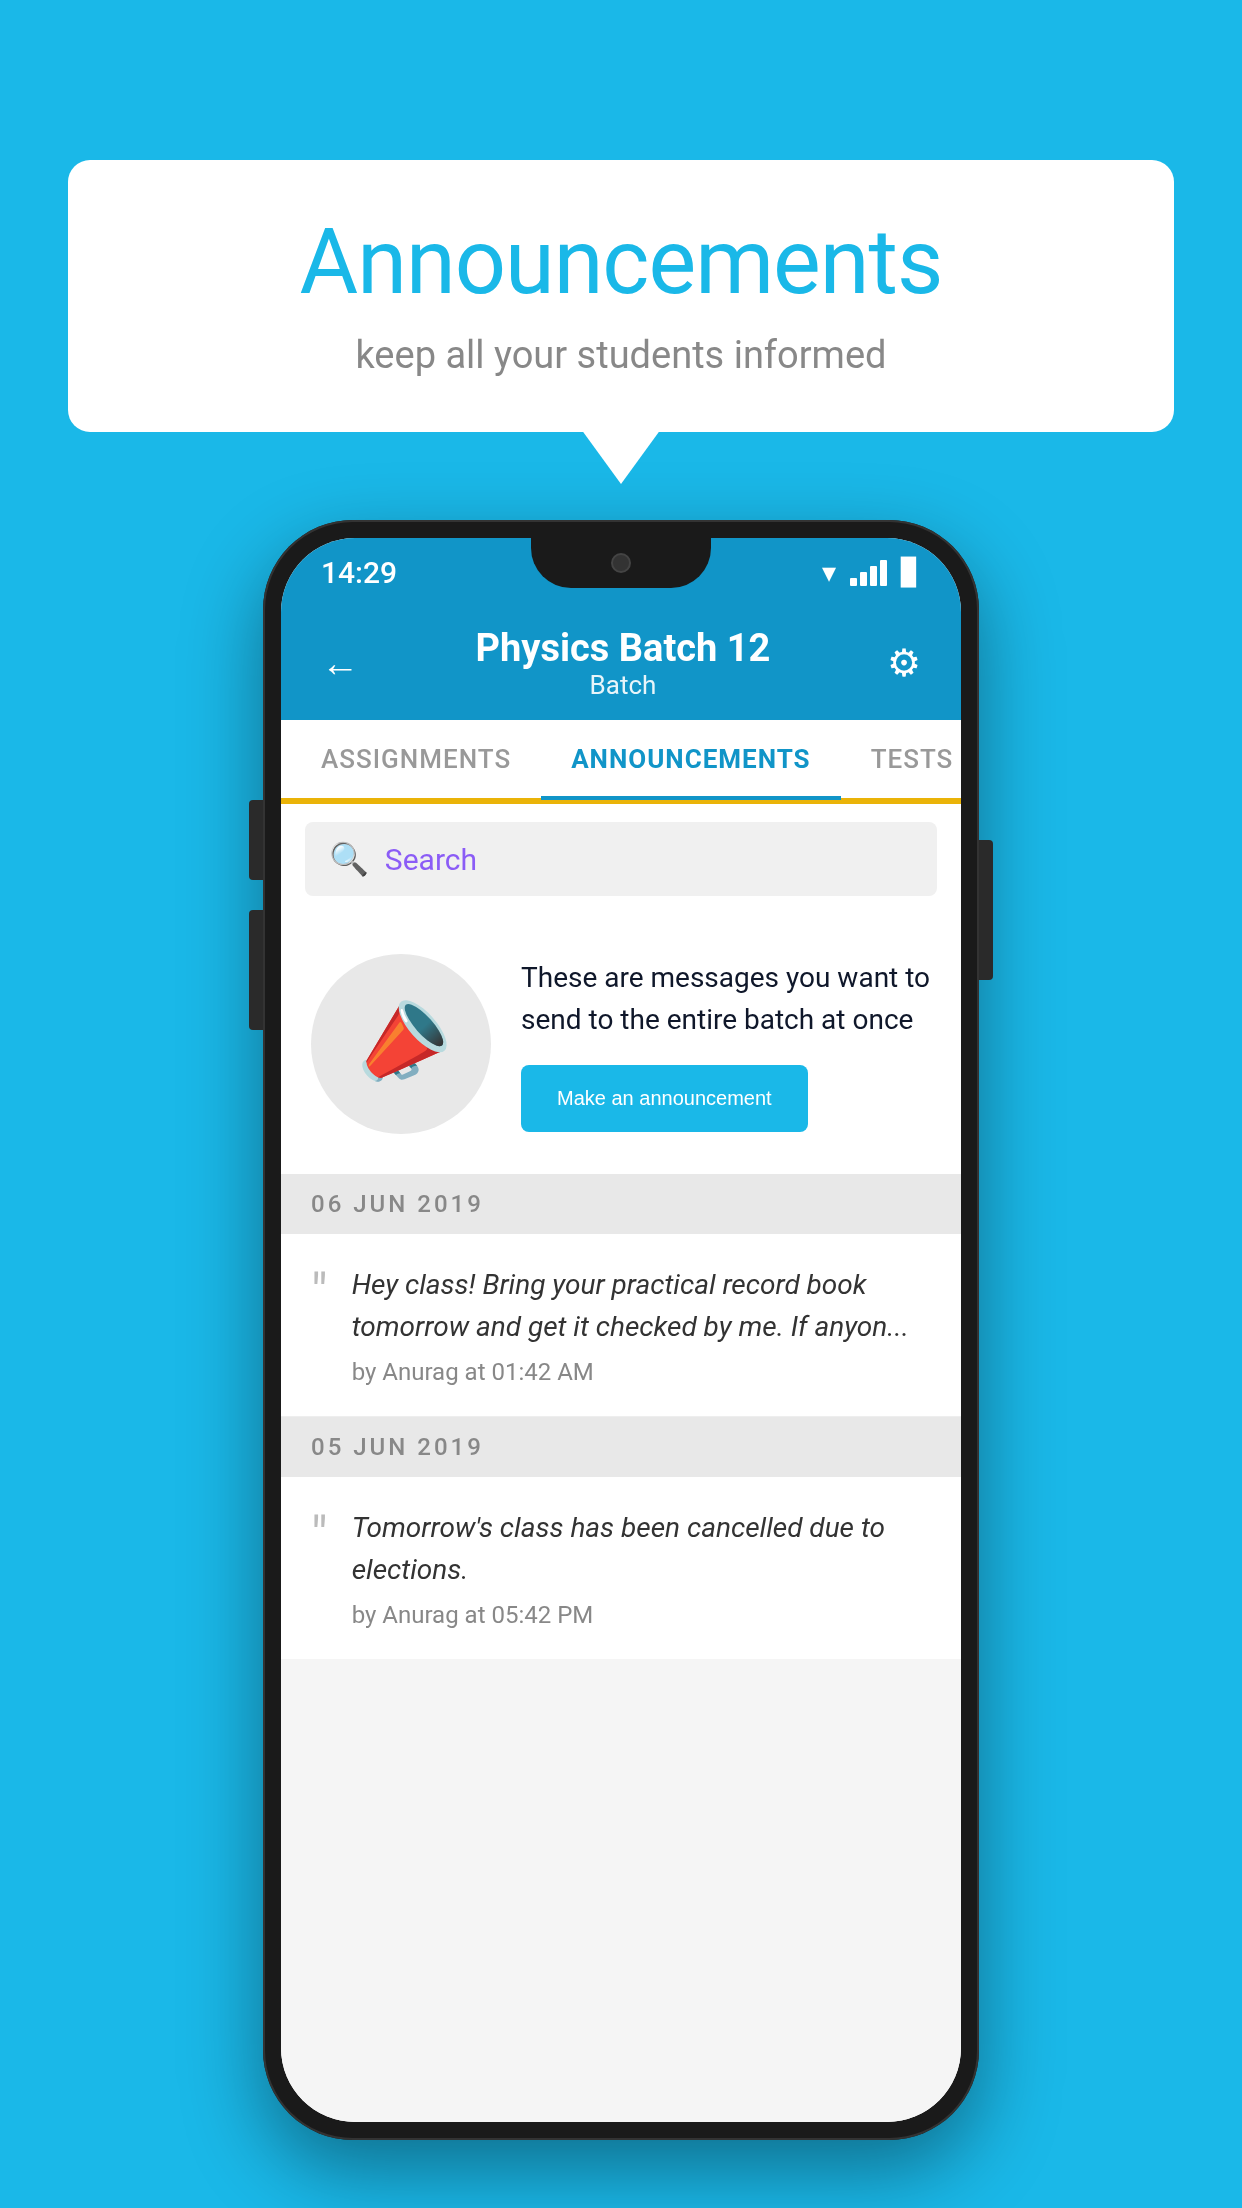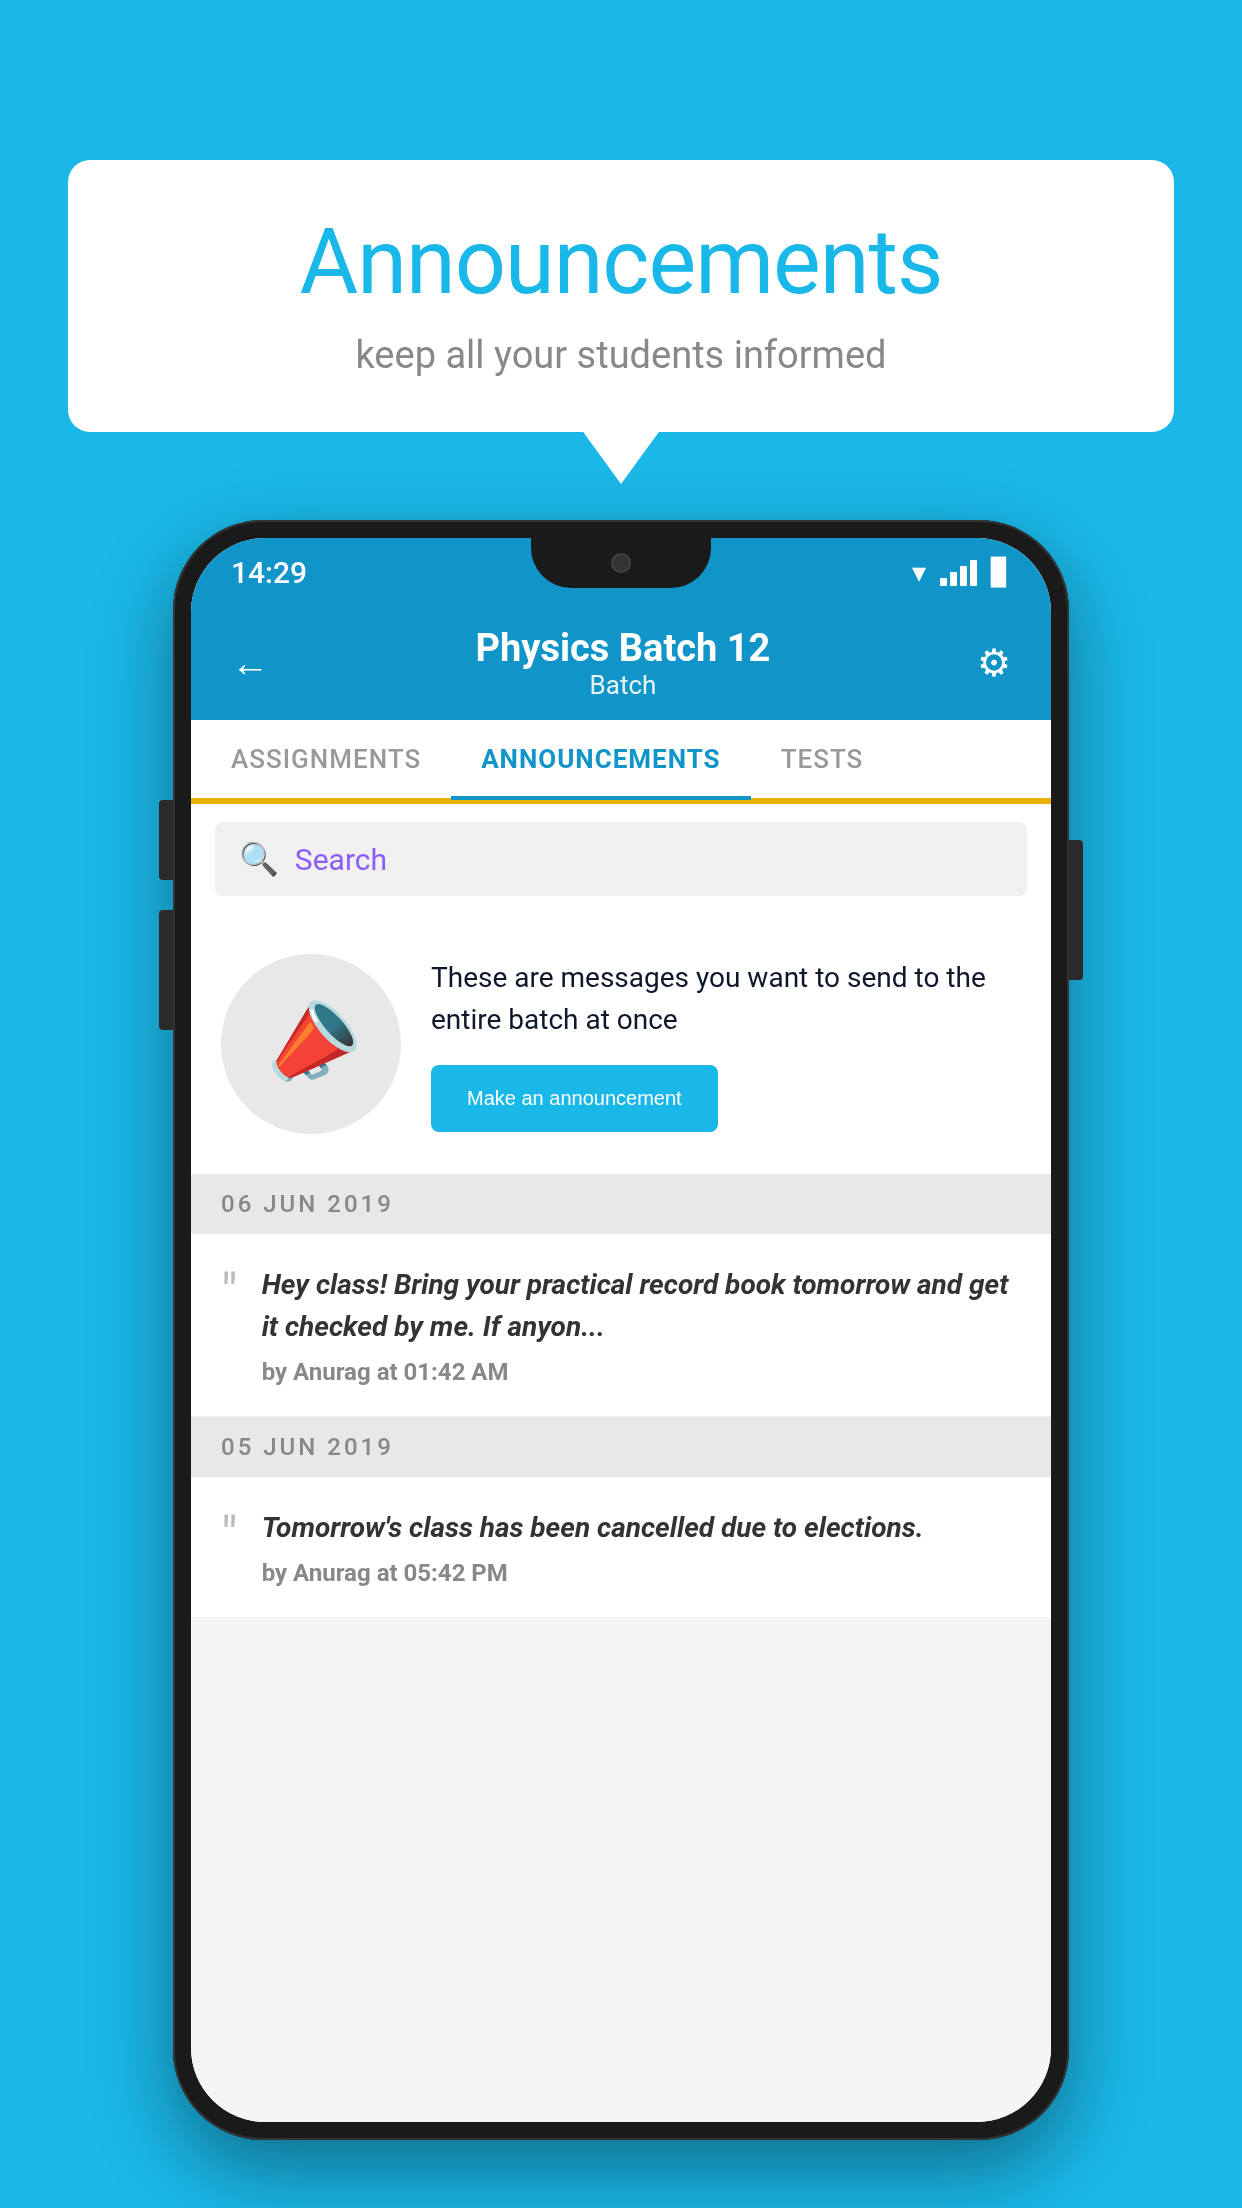--- a/index.html
+++ b/index.html
@@ -56,21 +56,21 @@
       color: #888;
       font-weight: 400;
     }
 
     
     .phone-wrapper {
       position: absolute;
       top: 520px;
       left: 50%;
       transform: translateX(-50%);
-      width: 896px;
+      width: 716px;
       height: 1620px;
     }
 
     .phone-outer {
       width: 100%;
       height: 100%;
       background: #1a1a1a;
       border-radius: 90px;
       padding: 18px;
       box-shadow: 0 30px 80px rgba(0,0,0,0.4), inset 0 0 0 2px #333;
@@ -372,21 +372,20 @@
       color: #bbb;
       font-size: 52px;
       font-style: normal;
       line-height: 1;
       margin-top: 4px;
       flex-shrink: 0;
     }
 
     .announcement-content {
       flex: 1;
-      font-weight: bold;
     }
 
     .announcement-text {
       font-size: 28px;
       color: #333;
       font-style: italic;
       line-height: 1.5;
       margin-bottom: 10px;
     }
 

